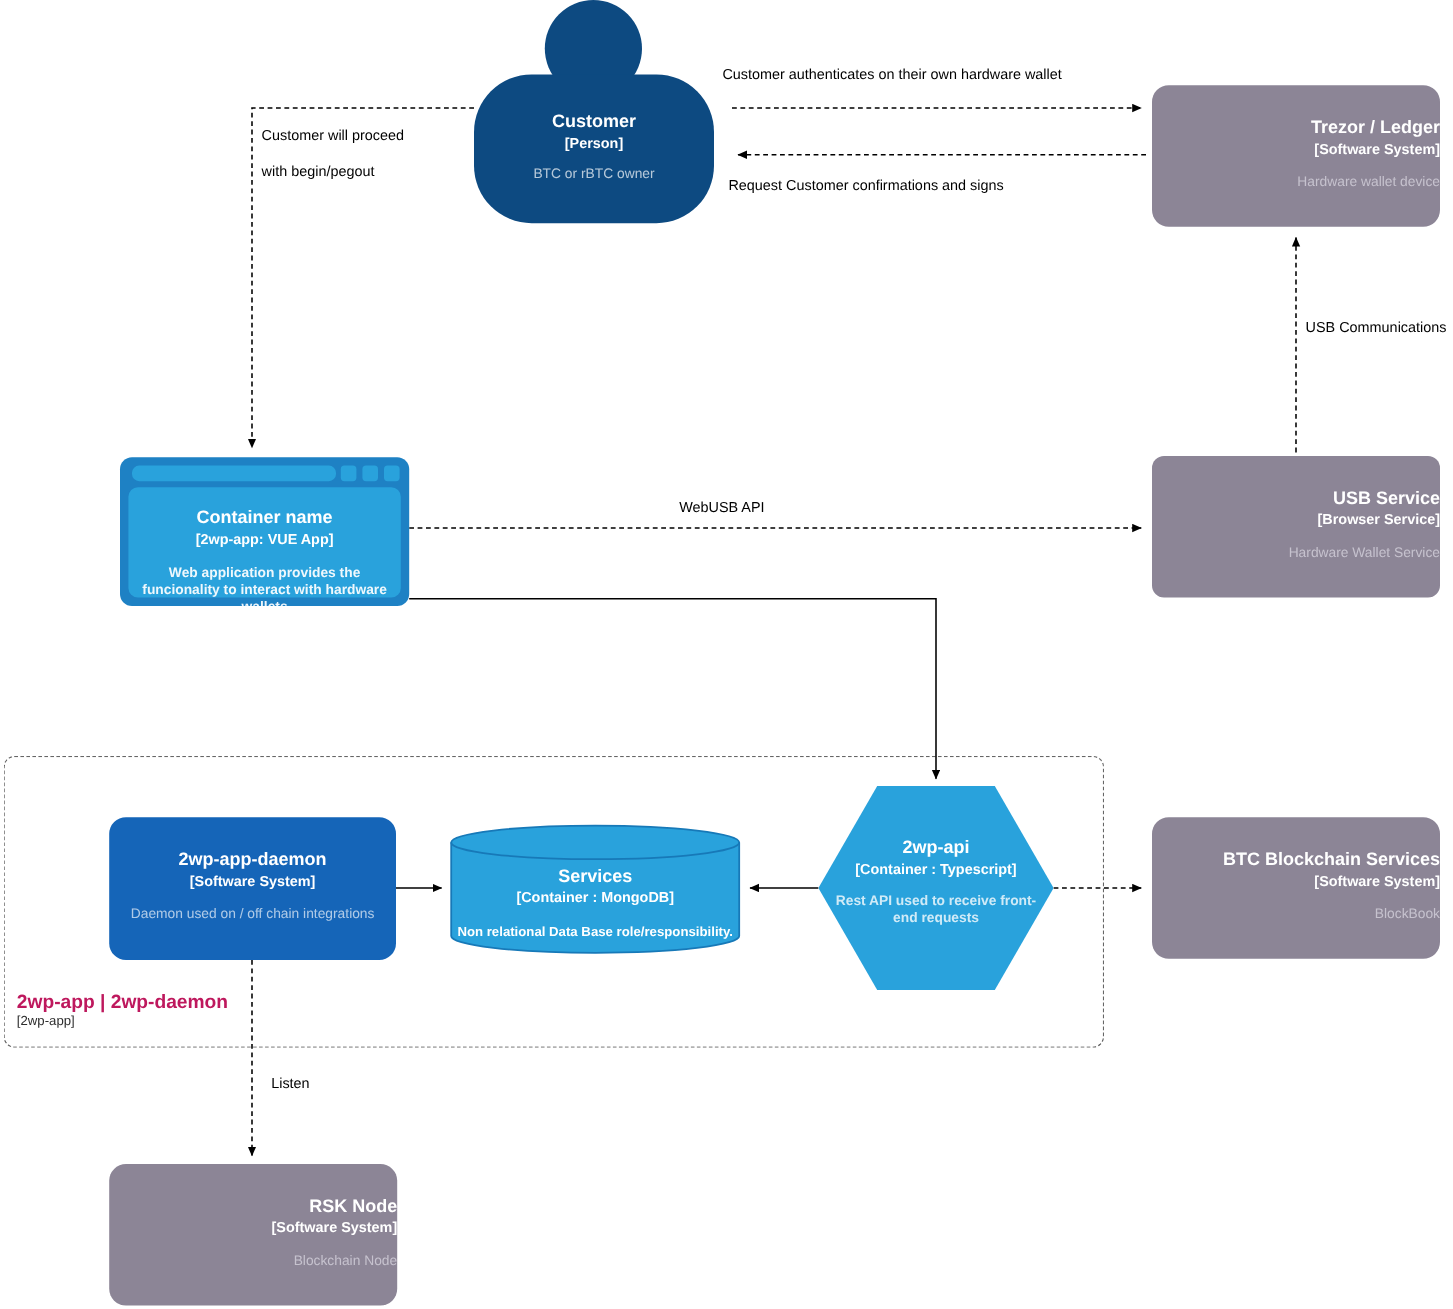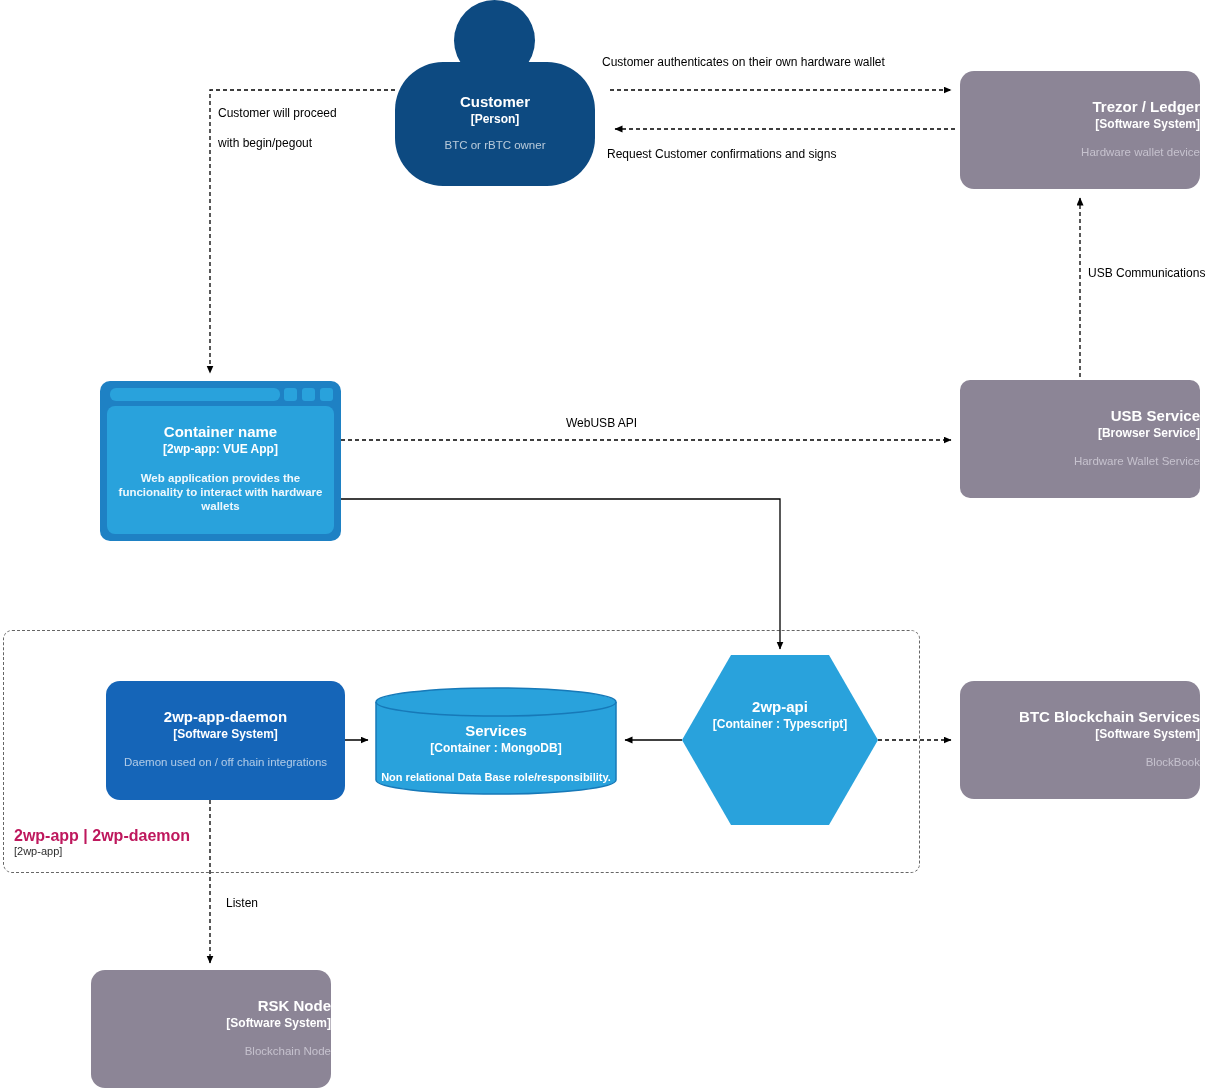--- a/index.html
+++ b/index.html
@@ -27,21 +27,21 @@
 
   .graybox{width:240px;height:118px;background:var(--gray-fill);border-radius:14px;padding-top:27px;text-align:right;}
   .graybox .n-desc{color:var(--gray-desc);font-weight:normal;}
 
   
   .person-head{position:absolute;z-index:4;width:81px;height:81px;border-radius:50%;background:var(--person-fill);}
   .person-body{width:200px;height:124px;background:var(--person-fill);border-radius:48px;padding-top:31px;}
   .person-body .n-desc{color:rgba(255,255,255,0.7);font-weight:normal;margin-top:10px;}
 
   
-  .browser{width:241px;height:160px;background:var(--blue-frame);border-radius:10px;padding:0;}
+  .browser{width:241px;height:124px;background:var(--blue-frame);border-radius:10px;padding:0;}
   .browser-bar{position:absolute;left:10px;top:7px;width:170px;height:13px;border-radius:6px;background:var(--blue-light);}
   .browser-btn{position:absolute;top:7px;width:13px;height:13px;border-radius:3px;background:var(--blue-light);}
   .browser-inner{position:absolute;left:7px;right:7px;top:25px;bottom:7px;border-radius:8px;background:var(--blue-light);padding-top:17px;box-sizing:border-box;}
   .browser-inner .n-desc{font-weight:bold;color:rgba(255,255,255,0.92);margin-top:13px;padding:0 8px;}
 
   
   .bluebox{width:239px;height:119px;background:var(--blue-daemon);border-radius:14px;padding-top:27px;}
   .bluebox .n-desc{color:rgba(255,255,255,0.66);font-weight:normal;white-space:nowrap;}
 
   
@@ -120,41 +120,42 @@
       <div class="n-desc">Web application provides the funcionality to interact with hardware wallets</div>
     </div>
   </div>
 
   <div class="node graybox" style="left:960px;top:380px;border-radius:10px;">
     <div class="n-title">USB Service</div>
     <div class="n-sub">[Browser Service]</div>
     <div class="n-desc">Hardware Wallet Service</div>
   </div>
 
-  <div class="node bluebox" style="left:106px;top:681px;">
+  <div class="node bluebox" style="left:91px;top:681px;">
     <div class="n-title">2wp-app-daemon</div>
     <div class="n-sub">[Software System]</div>
     <div class="n-desc">Daemon used on / off chain integrations</div>
   </div>
 
   <div class="node cyl" style="left:374px;top:686px;">
     <svg width="244" height="110">
       <path d="M2 16 a120 14 0 0 1 240 0 v78 a120 14 0 0 1 -240 0 z" fill="#29a2dc" stroke="#1779b8" stroke-width="1.5"></path>
       <path d="M2 16 a120 14 0 0 0 240 0" fill="none" stroke="#1779b8" stroke-width="1.5"></path>
     </svg>
     <div class="cyl-text">
       <div class="n-title">Services</div>
       <div class="n-sub">[Container : MongoDB]</div>
       <div class="n-desc">Non relational Data Base role/responsibility.</div>
     </div>
   </div>
 
   <div class="node hex" style="left:682px;top:655px;">
     <div class="n-title">2wp-api</div>
     <div class="n-sub">[Container : Typescript]</div>
+    <div class="n-desc">Rest API used to receive front-end requests</div>
   </div>
 
   <div class="node graybox" style="left:960px;top:681px;">
     <div class="n-title">BTC Blockchain Services</div>
     <div class="n-sub">[Software System]</div>
     <div class="n-desc">BlockBook</div>
   </div>
 
   <div class="node graybox" style="left:91px;top:970px;">
     <div class="n-title">RSK Node</div>

